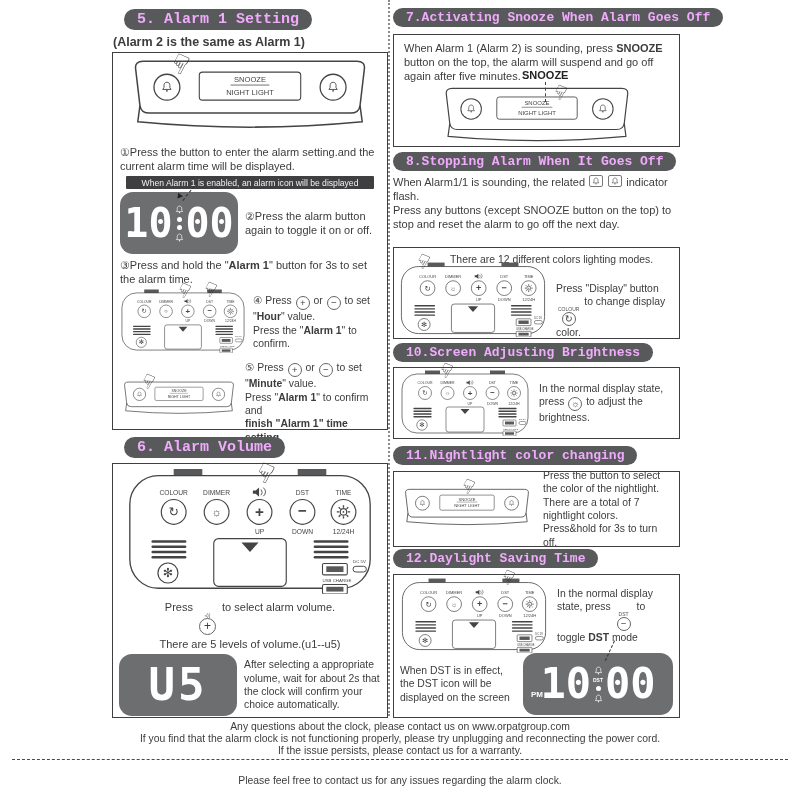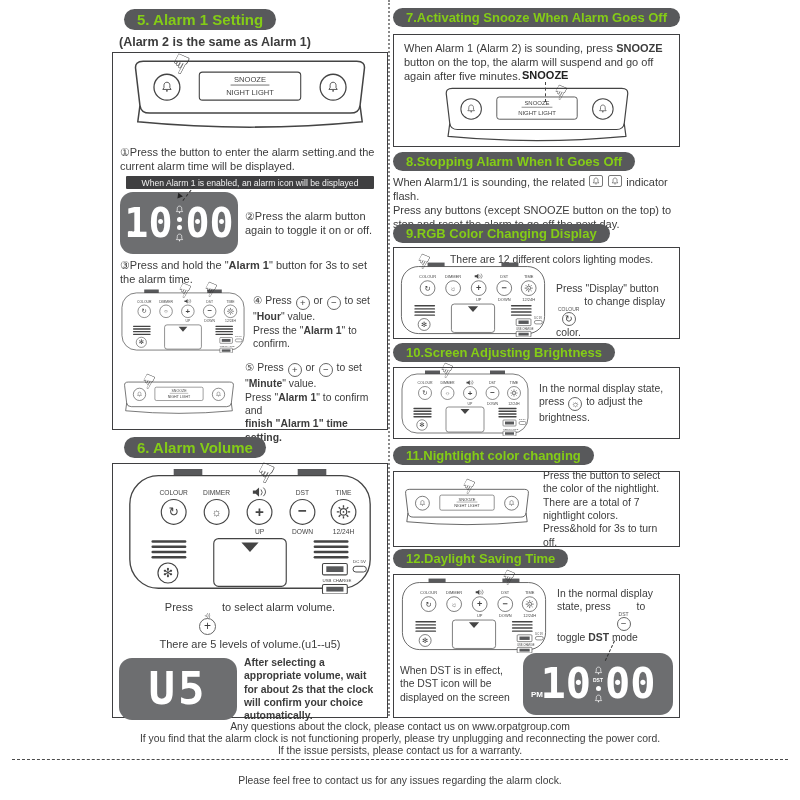--- a/index.html
+++ b/index.html
@@ -2,22 +2,22 @@
 <html><head>
 <meta charset="utf-8">
 <style>
   html,body{margin:0;padding:0;background:#fff;}
   .page{position:relative;width:800px;height:800px;background:#ffffff;overflow:hidden;
         font-family:"Liberation Sans",sans-serif;color:#3c3c3c;}
   svg{display:block;}
   .defs{position:absolute;width:0;height:0;overflow:hidden;}
 
   
-  .badge{position:absolute;background:#58595b;color:#84cc16;font-weight:bold;
-         border-radius:12px;padding:2px 13px;white-space:nowrap;}
+  .badge{position:absolute;background:#58595b;color:#f0abfc;font-weight:bold;
+         border-radius:12px;padding:2px 13px;white-space:nowrap;font-family:Liberation Mono, monospace;}
   .badge.lg{font-size:15px;}
   .badge.md{font-size:13px;}
 
   
   .box{position:absolute;border:1.5px solid #3f3f41;background:#fff;box-sizing:border-box;}
 
   .t{margin:2px 0;font-size:11px;line-height:1.28;}
   .t.sm{font-size:10.4px;}
   .b{font-weight:bold;}
   .note{position:absolute;font-size:12.5px;font-weight:600;}
@@ -148,21 +148,21 @@
           <text x="238" y="100" font-size="4.6" fill="currentColor">DC 5V</text>
           <rect x="238" y="103" width="14" height="6" rx="3" fill="#fff" stroke="currentColor" stroke-width="1"></rect>
         </g>
       </symbol>
     </defs>
   </svg>
 
   <div class="col-divider" style="left:388px;top:0;height:716px;"></div>
 
   <div class="badge lg" style="left:124px;top:9px;">5. Alarm 1 Setting</div>
-  <div class="note" style="left:119px;top:35px;">(Alarm 2 is the same as Alarm 1)</div>
+  <div class="note" style="left:113px;top:35px;">(Alarm 2 is the same as Alarm 1)</div>
 
   <div class="box" style="left:112px;top:52px;width:276px;height:378px;padding:4px 7px;">
     <div class="illus" style="height:86px;">
       <svg class="main" width="250" height="82" style="margin:0 auto;">
           <use href="#sym-topview"></use>
         </svg>
       <span class="hand" style="left:52px;top:-6px;">☟</span>
     </div>
     <p class="t">①Press the button to enter the alarm setting.and the current alarm time will be displayed.</p>
     <div class="notebar">When Alarm 1 is enabled, an alarm icon will be displayed</div>
@@ -233,21 +233,21 @@
         <span class="tinylbl">◃))</span>
         <span class="ci" style="width:15px;height:15px;line-height:14px;font-size:12px;">+</span>
       </span>
       <span>to select alarm volume.</span>
     </p>
     <p class="t" style="text-align:center;margin-top:1px;">There are 5 levels of volume.(u1--u5)</p>
     <div class="row" style="margin-top:3px;">
       <div class="display" style="width:118px;height:62px;flex:none;">
         <span class="digits" style="font-size:44px;letter-spacing:3px;">U5</span>
       </div>
-      <p class="t sm" style="width:142px;font-weight:bold;">After selecting a appropriate volume, wait for about 2s that the clock will confirm your choice automatically.</p>
+      <p class="t sm" style="width:142px;">After selecting a appropriate volume, wait for about 2s that the clock will confirm your choice automatically.</p>
     </div>
   </div>
 
   <div class="badge md" style="left:393px;top:8px;">7.Activating Snooze When Alarm Goes Off</div>
   <div class="box" style="left:393px;top:34px;width:287px;height:113px;padding:4px 10px;border-width:1px;">
     <p class="t"><span>When Alarm 1 (Alarm 2) is sounding, press </span><span class="b">SNOOZE</span><span> button on the top, the alarm will suspend and go off again after five minutes.</span></p>
     <div class="illus" style="height:62px;margin-top:0;">
       <span class="snoozecall" style="left:118px;top:-16px;">SNOOZE</span>
       <span class="dashv" style="left:141px;top:-3px;height:20px;"></span>
       <svg class="main" width="198" height="65" style="margin:0 auto;">
@@ -263,21 +263,20 @@
     <svg class="inline-bell">
         <use href="#sym-bell" width="8" height="8" x="1" y="1"></use>
       </svg>
     <svg class="inline-bell">
         <use href="#sym-bell" width="8" height="8" x="1" y="1"></use>
       </svg>
     <span>indicator flash.</span><br>
     <span>Press any buttons (except SNOOZE button on the top) to stop and reset the alarm to go off the next day.</span>
   </p>
 
-  <div class="badge md" style="left:393px;top:224px;">9.RGB Color Changing Display</div>
   <div class="box" style="left:393px;top:247px;width:287px;height:92px;border-width:1px;position:absolute;">
     <p class="t sm" style="position:absolute;left:56px;top:3px;width:226px;">There are 12 different colors lighting modes.</p>
     <div class="illus" style="position:absolute;left:5px;top:14px;width:150px;">
       <svg class="main" width="148" height="75">
           <use href="#sym-bottomview"></use>
         </svg>
       <span class="hand smh" style="left:18px;top:-10px;">☟</span>
     </div>
     <p class="t sm" style="position:absolute;left:162px;top:32px;width:120px;">
       <span>Press "Display" button</span>

